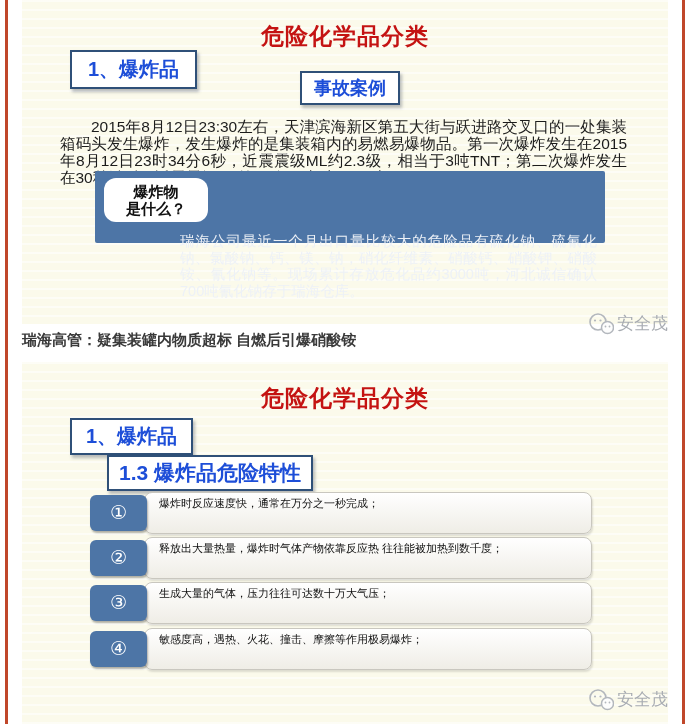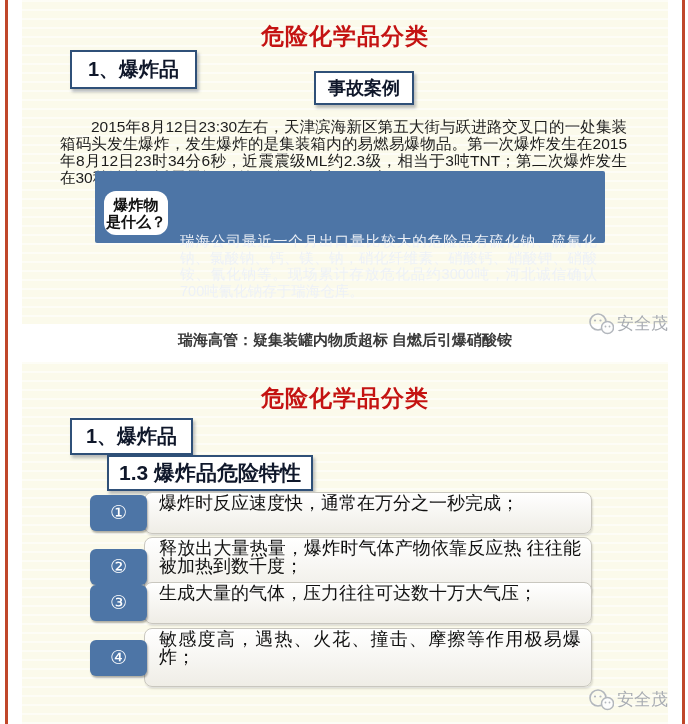--- a/index.html
+++ b/index.html
@@ -11,50 +11,50 @@
 
   .slide{position:absolute;left:22px;width:646px;background:#fbfaeb;
          background-image:repeating-linear-gradient(180deg,rgba(255,255,255,.55) 0 2px,rgba(0,0,0,0) 2px 9px);}
   .slide1{top:0;height:324px;}
   .caption-band{position:absolute;left:22px;top:324px;width:646px;height:38px;background:#ffffff;}
   .slide2{top:362px;height:362px;}
 
   .slide-title{position:absolute;left:0;right:0;top:6px;text-align:center;
                font-size:23px;font-weight:700;color:#c41312;letter-spacing:1px;}
 
-  .navy-box{position:absolute;background:#ffffff;border:2px solid #2f5078;color:#0f172a;
+  .navy-box{position:absolute;background:#ffffff;border:2px solid #2f5078;color:#1d4ed8;
             font-weight:700;box-shadow:2px 3px 3px rgba(60,70,90,.35);white-space:nowrap;}
   .box-cat1{left:48px;top:50px;padding:4px 16px;font-size:20px;}
-  .box-case{left:292px;top:71px;padding:3px 12px;font-size:18px;}
+  .box-case{left:278px;top:71px;padding:3px 12px;font-size:18px;}
   .box-cat2{left:48px;top:56px;padding:3px 14px;font-size:20px;}
   .box-sub{left:85px;top:93px;padding:2px 10px;font-size:21px;}
 
   .para{position:absolute;left:38px;top:102px;width:567px;font-size:15.5px;line-height:17.2px;
         color:#1c1c1c;text-indent:31px;text-align:justify;}
 
   .qa-panel{position:absolute;left:73px;width:510px;background:#4d75a6;border-radius:2px;}
   .qa-panel.p1{top:171px;height:72px;}
   .qa-panel.p2{top:247px;height:73px;}
-  .qa-label{position:absolute;left:9px;top:20px;width:64px;background:#ffffff;border-radius:12px;
+  .qa-label{position:absolute;left:9px;top:7px;width:64px;background:#ffffff;border-radius:12px;
             text-align:center;font-weight:700;font-size:15px;line-height:17px;color:#111;
-            padding:5px 0;white-space:pre-line;}
+            padding:5px 20px;white-space:pre-line;}
   .qa-panel.p2 .qa-label{top:6px;padding:4px 2px;}
   .qa-text{margin-left:85px;padding:15px 8px 0 0;color:#edf1f7;font-size:14.5px;line-height:16.6px;text-align:justify;margin-top:47px;}
 
-  .caption{padding-top:7px;text-align:center;font-size:15px;font-weight:600;color:#3a3a3a;}
+  .caption{padding-top:7px;font-size:15px;font-weight:600;color:#3a3a3a;}
 
   .item{position:absolute;left:68px;width:502px;}
   .item.i1{top:130px;} .item.i2{top:175px;} .item.i3{top:220px;} .item.i4{top:266px;} .item.i5{top:302px;}
   .badge{position:absolute;left:0;top:50%;transform:translateY(-50%);width:57px;height:36px;
          background:#4d75a6;border-radius:6px;color:#fff;display:flex;align-items:center;
          justify-content:center;font-size:19px;box-shadow:1px 2px 2px rgba(0,0,0,.3);}
   .bar{margin-left:54px;min-height:38px;box-sizing:border-box;
        background:linear-gradient(#ffffff,#efede6);border:1px solid #c9c7bf;border-radius:8px;
        box-shadow:1px 2px 2px rgba(0,0,0,.12);display:flex;align-items:center;
-       padding:2px 10px 20px 14px;font-size:18px;line-height:17.5px;color:#101010;text-align:justify;}
+       padding:2px 10px 20px 14px;font-size:11px;line-height:17.5px;color:#101010;text-align:justify;}
 
   .watermark{position:absolute;display:flex;align-items:flex-end;gap:3px;color:#a8acb2;font-size:17px;}
   .wm1{right:20px;top:312px;}
   .wm2{right:20px;top:688px;}
   .wm-icon{display:inline-block;width:26px;height:22px;}
 </style>
 </head>
 <body>
 
 <div class="page">

